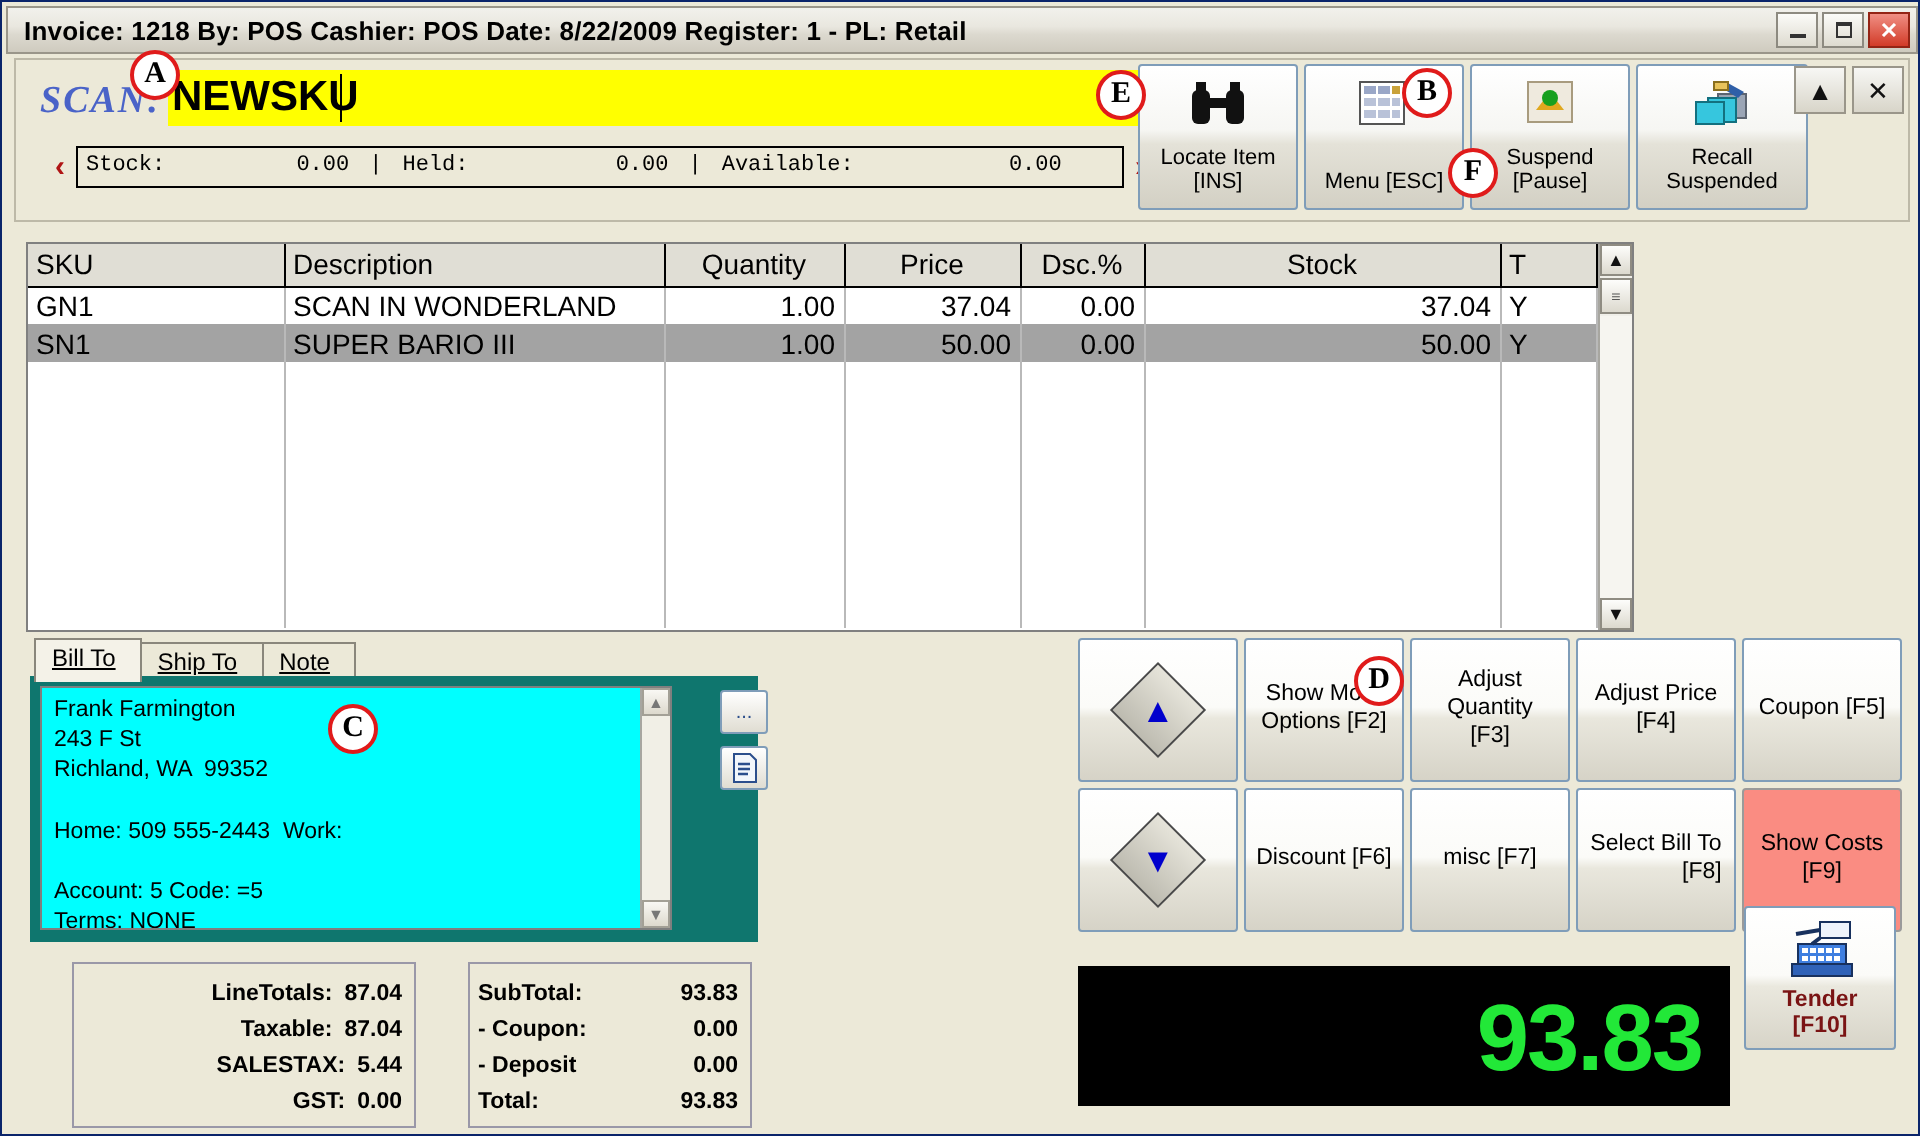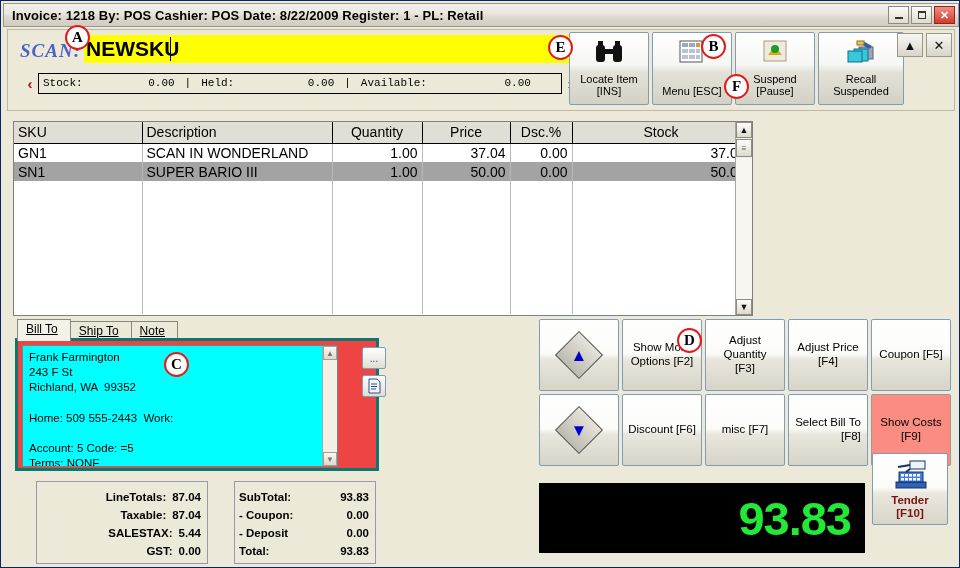--- a/index.html
+++ b/index.html
@@ -114,21 +114,21 @@
   .topwin .sq {
     width: 26px; height: 24px;
     background: linear-gradient(to bottom, #f7f7f4, #d8d5c9);
     border: 1px solid #9a968a;
     display: flex; align-items: center; justify-content: center;
     font-size: 13px; color: #111;
   }
 
   
   .gridwrap {
-    position: absolute; left: 12px; top: 120px; width: 740px; height: 195px;
+    position: absolute; left: 12px; top: 120px; width: 804px; height: 195px;
     background: #fff;
     border: 1px solid #808080;
     display: flex;
   }
   .gridmain { flex: 1; overflow: hidden; }
   table.items { border-collapse: collapse; width: 100%; table-layout: fixed; }
   table.items th {
     background: #e0ded5;
     border-right: 1px solid #000;
     border-bottom: 1px solid #000;
@@ -194,22 +194,22 @@
   .tab.active {
     background: #f4f2e8;
     padding-bottom: 5px;
     font-weight: normal;
     position: relative; z-index: 2;
   }
   .tab u { text-decoration: underline; }
 
   .custpanel {
     position: absolute; left: 14px; top: 337px; width: 364px; height: 133px;
-    background: #ef4444;
-    border: 3px solid #0f766e;
+    background: #0f766e;
+    border: 1px solid #0f766e;
   }
   .custbox {
     position: absolute; left: 4px; top: 4px; width: 316px; height: 122px;
     background: #00ffff;
     border: 1px solid #7f7f7f;
     display: flex;
   }
   .custtext {
     flex: 1;
     font-size: 11.5px; color: #000;

